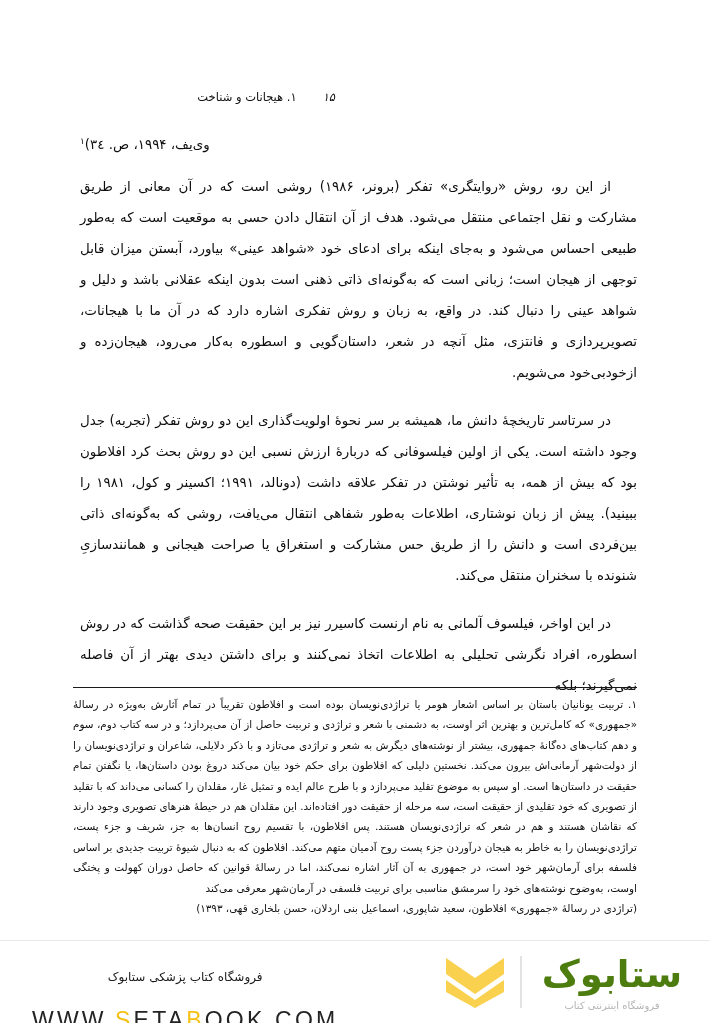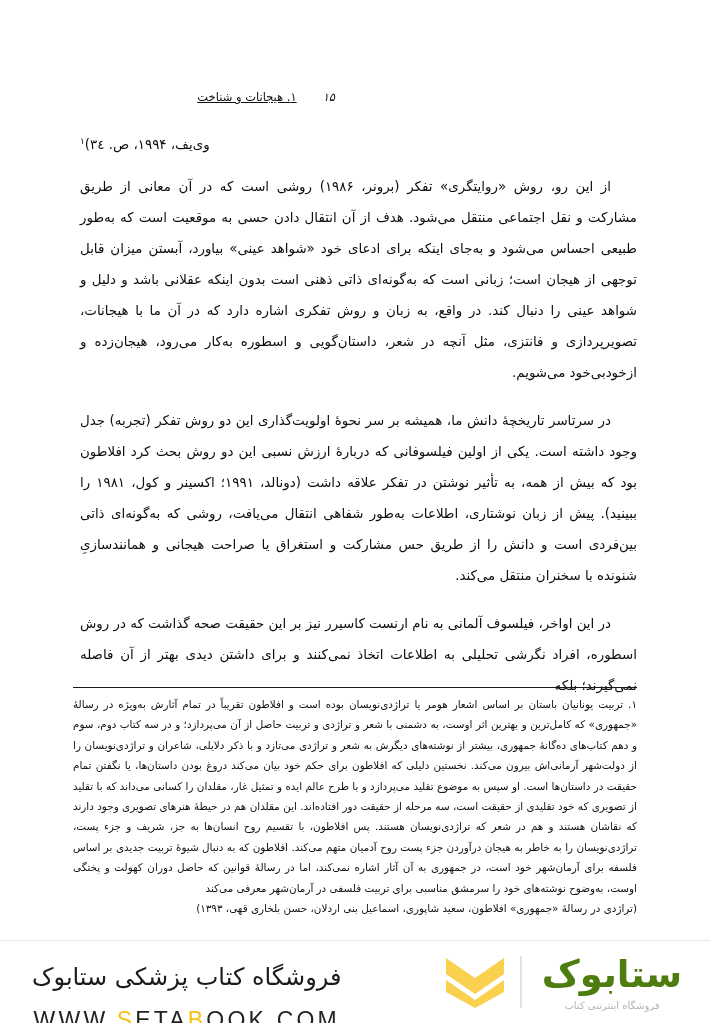--- a/index.html
+++ b/index.html
@@ -35,21 +35,20 @@
     color: #111111;
     white-space: nowrap;
   }
   .running-head .page-num {
     font-size: 11.5px;
     letter-spacing: 0;
     font-style: italic;
   }
   .running-head .chapter-title {
     font-size: 11.5px;
-    text-decoration: underline;
   }
 
   
   .text-column {
     position: absolute;
     top: 126px;
     right: 73px;
     left: 80px;
     direction: rtl;
     text-align: justify;
@@ -179,21 +178,21 @@
     height: 56px;
     display: block;
   }
 
   .brand-right {
     direction: rtl;
     text-align: center;
     padding-left: 6px;
   }
   .brand-right .shop-name {
-    font-size: 24px;
+    font-size: 12px;
     color: #1b1b1b;
     line-height: 26px;
     white-space: nowrap;
     margin-top: 35px;
   }
   .brand-right .site-url {
     direction: ltr;
     font-size: 23px;
     letter-spacing: 3.2px;
     color: #232323;

